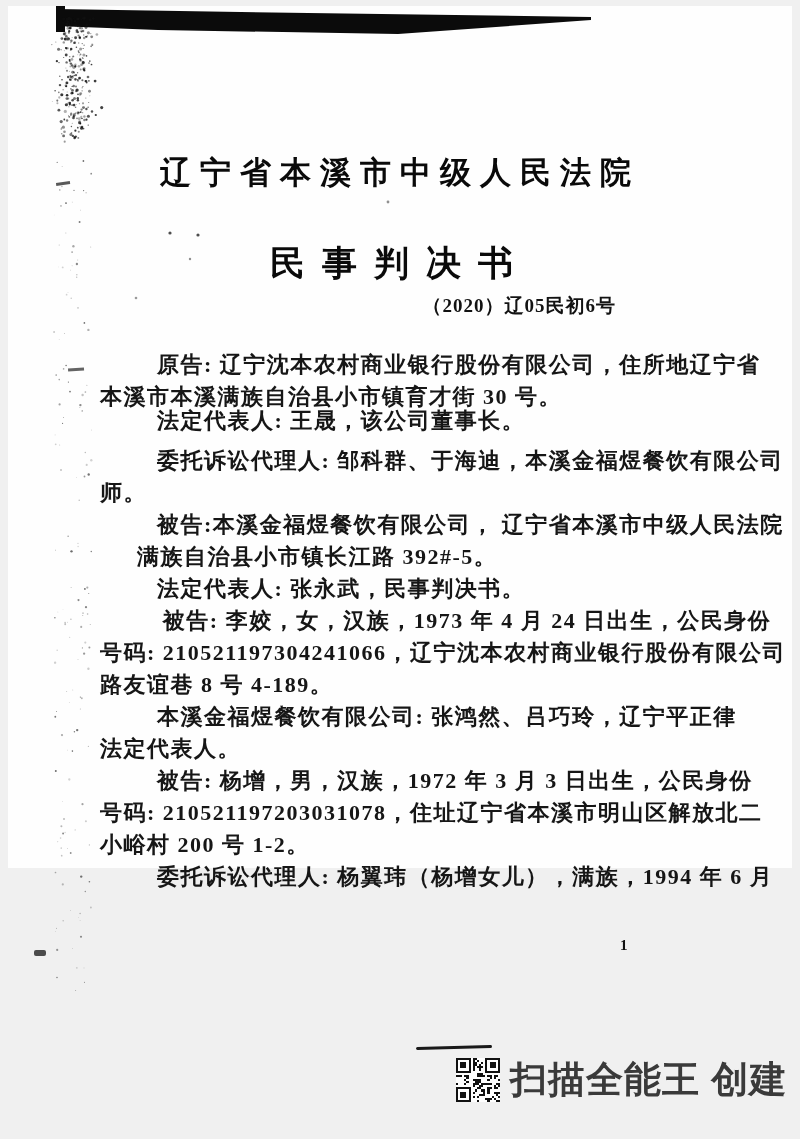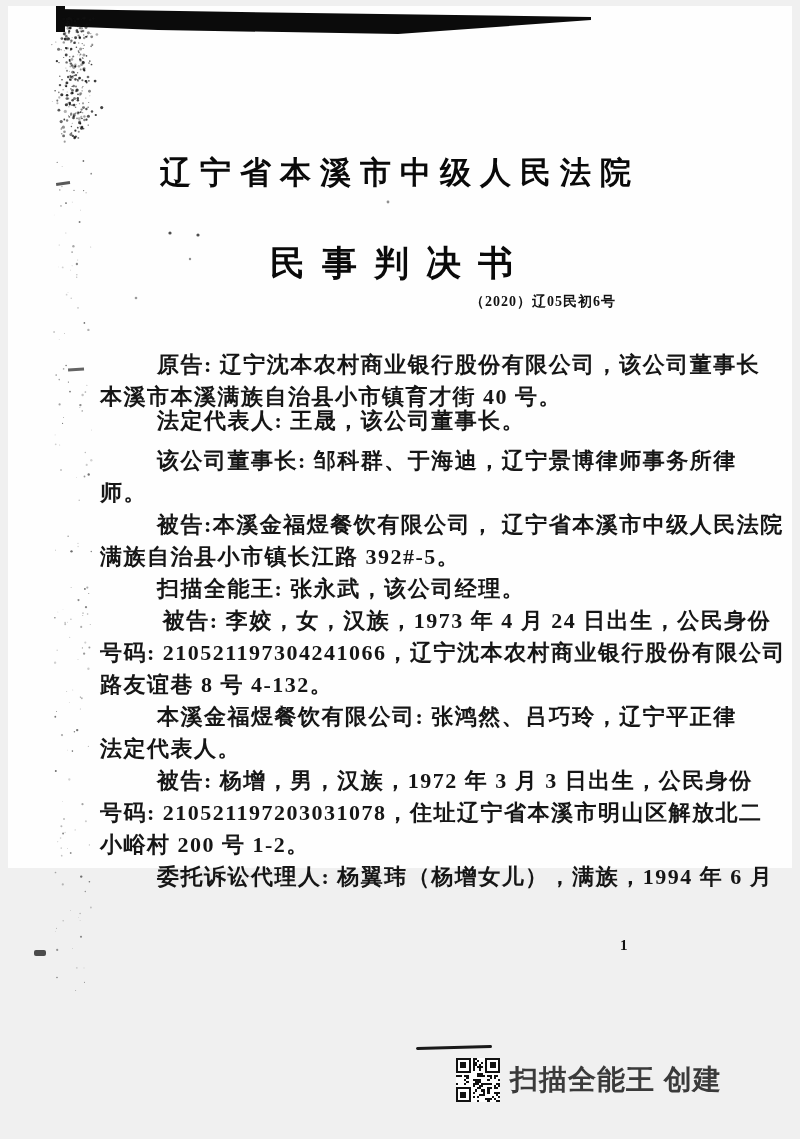--- a/index.html
+++ b/index.html
@@ -18,40 +18,40 @@
     text-align:center;font-size:31px;font-weight:bold;color:#0a0a0a;
     letter-spacing:9px;white-space:nowrap;
   }
   .doc-title{
     position:absolute;left:0;top:210px;width:100%;
     text-align:center;font-size:35px;font-weight:bold;color:#0a0a0a;
     letter-spacing:17px;white-space:nowrap;margin-top:24px;
   }
   .case-number{
     position:absolute;top:287px;right:176px;
-    font-size:14px;font-weight:bold;color:#121212;
+    font-size:19px;font-weight:bold;color:#121212;
     letter-spacing:1px;white-space:nowrap;
   }
   .body-line{
     position:absolute;left:92px;width:620px;height:32px;
     font-size:22px;font-weight:bold;color:#161616;
     letter-spacing:1.5px;white-space:nowrap;line-height:26px;
   }
   .body-line.indent{padding-left:57px;}
   .page-number{
     position:absolute;left:612px;top:931px;
     font-size:15px;font-weight:bold;color:#111;
   }
   .footer{
     position:absolute;left:448px;top:1048px;height:52px;
     display:flex;align-items:center;gap:10px;
   }
   .footer-text{
     font-family:"Liberation Sans", sans-serif;
-    font-size:28px;font-weight:bold;color:#3a3a3a;
+    font-size:37px;font-weight:bold;color:#3a3a3a;
     letter-spacing:1px;white-space:nowrap;
   }
   .footer-dash{
     position:absolute;left:408px;top:1040px;width:76px;height:3px;
     background:#1a1a1a;transform:rotate(-1.5deg);border-radius:2px;
   }
 </style>
 </head>
 <body>
 
@@ -524,31 +524,31 @@
       <circle cx="380" cy="196" r="1.4" opacity="0.5"></circle>
       <circle cx="128" cy="292" r="1.3" opacity="0.45"></circle>
     </g>
   </svg>
 
   <div class="court-name">辽宁省本溪市中级人民法院</div>
   <div class="doc-title">民事判决书</div>
   <div class="case-number">（2020）辽05民初6号</div>
 
   <div id="body-text">
-      <div class="body-line indent" style="top: 346px;">原告: 辽宁沈本农村商业银行股份有限公司，该公司董事长</div>
-      <div class="body-line" style="top: 378px;">本溪市本溪满族自治县小市镇育才街 40 号。</div>
+      <div class="body-line indent" style="top: 346px;">原告: 辽宁沈本农村商业银行股份有限公司，住所地辽宁省</div>
+      <div class="body-line" style="top: 378px;">本溪市本溪满族自治县小市镇育才街 30 号。</div>
       <div class="body-line indent" style="top: 402px;">法定代表人: 王晟，该公司董事长。</div>
-      <div class="body-line indent" style="top: 442px;">该公司董事长: 邹科群、于海迪，辽宁景博律师事务所律</div>
+      <div class="body-line indent" style="top: 442px;">委托诉讼代理人: 邹科群、于海迪，本溪金福煜餐饮有限公司</div>
       <div class="body-line" style="top: 474px;">师。</div>
       <div class="body-line indent" style="top: 506px;">被告:本溪金福煜餐饮有限公司， 辽宁省本溪市中级人民法院</div>
-      <div class="body-line" style="top: 538px;">满族自治县小市镇长江路 392#-5。</div>
-      <div class="body-line indent" style="top: 570px;">扫描全能王: 张永武，该公司经理。</div>
+      <div class="body-line" style="top: 538px; margin-left: 37px;">满族自治县小市镇长江路 392#-5。</div>
+      <div class="body-line indent" style="top: 570px;">法定代表人: 张永武，民事判决书。</div>
       <div class="body-line indent" style="top: 602px; text-align: center;">被告: 李姣，女，汉族，1973 年 4 月 24 日出生，公民身份</div>
       <div class="body-line" style="top: 634px;">号码: 210521197304241066，辽宁沈本农村商业银行股份有限公司</div>
-      <div class="body-line" style="top: 666px;">路友谊巷 8 号 4-132。</div>
+      <div class="body-line" style="top: 666px;">路友谊巷 8 号 4-189。</div>
       <div class="body-line indent" style="top: 698px;">本溪金福煜餐饮有限公司: 张鸿然、吕巧玲，辽宁平正律</div>
       <div class="body-line" style="top: 730px;">法定代表人。</div>
       <div class="body-line indent" style="top: 762px;">被告: 杨增，男，汉族，1972 年 3 月 3 日出生，公民身份</div>
       <div class="body-line" style="top: 794px;">号码: 210521197203031078，住址辽宁省本溪市明山区解放北二</div>
       <div class="body-line" style="top: 826px;">小峪村 200 号 1-2。</div>
       <div class="body-line indent" style="top: 858px;">委托诉讼代理人: 杨翼玮（杨增女儿），满族，1994 年 6 月</div>
     </div>
 
   <div class="page-number">1</div>
 

